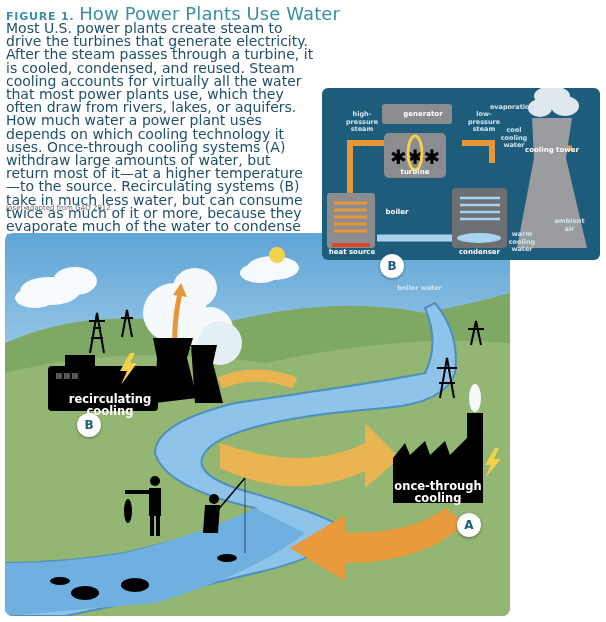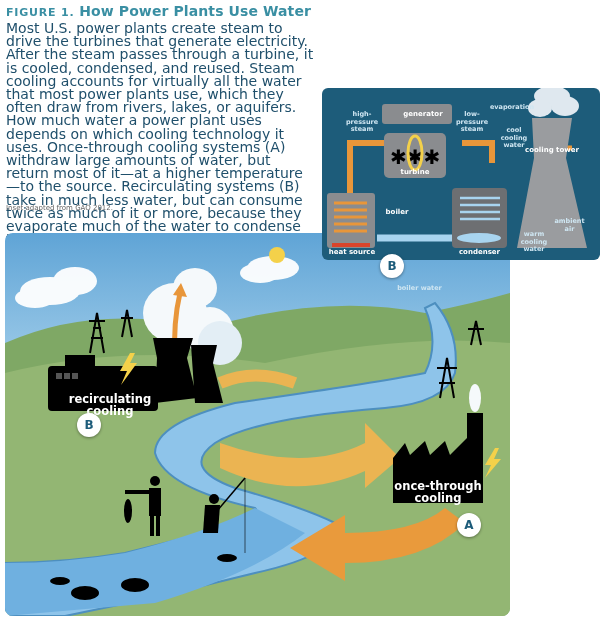--- a/index.html
+++ b/index.html
@@ -1,19 +1,19 @@
 <!DOCTYPE html>
 <html><head>
 <meta charset="utf-8">
 <style>
   * { box-sizing: border-box; margin: 0; padding: 0; }
   body { width: 606px; height: 622px; background: #ffffff; position: relative; overflow: hidden; font-family: "DejaVu Sans", sans-serif; }
   .title { position: absolute; left: 6px; top: 3px; font-size: 13.5px; color: #3a8fa3; font-weight: bold; letter-spacing: 0.1px; }
   .title .fig { font-size: 11px; letter-spacing: 0.8px; }
-  .title .name { font-weight: bold; font-size: 14px; }
+  .title .name { font-weight: normal; font-size: 18px; }
   .body-text { position: absolute; left: 6px; top: 22px; width: 310px; font-size: 14px; line-height: 13.2px; color: #1f4f6b; }
   .source { position: absolute; left: 6px; top: 204px; font-size: 7px; color: #666; }
   .scene { position: absolute; left: 5px; top: 233px; width: 505px; height: 383px; border-radius: 8px; overflow: hidden; }
   .inset { position: absolute; left: 322px; top: 88px; width: 278px; height: 172px; background: #1d5c7a; border-radius: 6px; }
   .lbl { position: absolute; color: #ffffff; font-weight: bold; font-size: 7px; text-align: center; line-height: 8px; }
   .lbl-light { position: absolute; color: #cfe6f2; font-weight: bold; font-size: 6.5px; text-align: center; line-height: 7.5px; }
   .badge { position: absolute; width: 24px; height: 24px; border-radius: 50%; background: #fff; color: #1d5c7a; font-weight: bold; font-size: 12px; display: flex; align-items: center; justify-content: center; box-shadow: 0 1px 3px rgba(0,0,0,0.4); }
   .plant-label { position: absolute; color: #fff; font-weight: bold; font-size: 11.5px; text-align: center; line-height: 12px; }
   svg { position: absolute; }
 </style>
@@ -152,27 +152,27 @@
         <ellipse cx="243" cy="18" rx="14" ry="10"></ellipse>
         <ellipse cx="218" cy="20" rx="12" ry="9"></ellipse>
       </g>
   </svg>
   <polygon points="85,-12 76,2 82,2 75,16 92,-2 85,-2 90,-12" fill="#f4d14a" style="position:absolute">
   <div class="lbl" style="left:60px;top:22px;width:82px;">generator</div>
   <div class="lbl" style="left:62px;top:80px;width:62px;">turbine</div>
   <div class="lbl-light" style="left:20px;top:23px;width:40px;white-space:pre;">high-
 pressure
 steam</div>
-  <div class="lbl-light" style="left:130px;top:23px;width:40px;white-space:pre;">low-
+  <div class="lbl-light" style="left:142px;top:23px;width:40px;white-space:pre;">low-
 pressure
 steam</div>
   <div class="lbl-light" style="left:172px;top:39px;width:40px;white-space:pre;">cool
 cooling
 water</div>
-  <div class="lbl-light" style="left:192px;top:143px;width:40px;white-space:pre;">warm
+  <div class="lbl-light" style="left:180px;top:143px;width:40px;white-space:pre;">warm
 cooling
 water</div>
   <div class="lbl-light" style="left:165px;top:16px;width:50px;">evaporation</div>
   <div class="lbl" style="left:200px;top:58px;width:60px;">cooling tower</div>
   <div class="lbl-light" style="left:225px;top:130px;width:45px;white-space:pre;">ambient
 air</div>
   <div class="lbl" style="left:60px;top:108px;width:30px;margin-top:12px;">boiler</div>
   <div class="lbl" style="left:2px;top:160px;width:56px;">heat source</div>
   <div class="lbl-light" style="left:65px;top:152px;width:65px;margin-top:45px;">boiler water</div>
   <div class="lbl" style="left:130px;top:160px;width:55px;">condenser</div>

